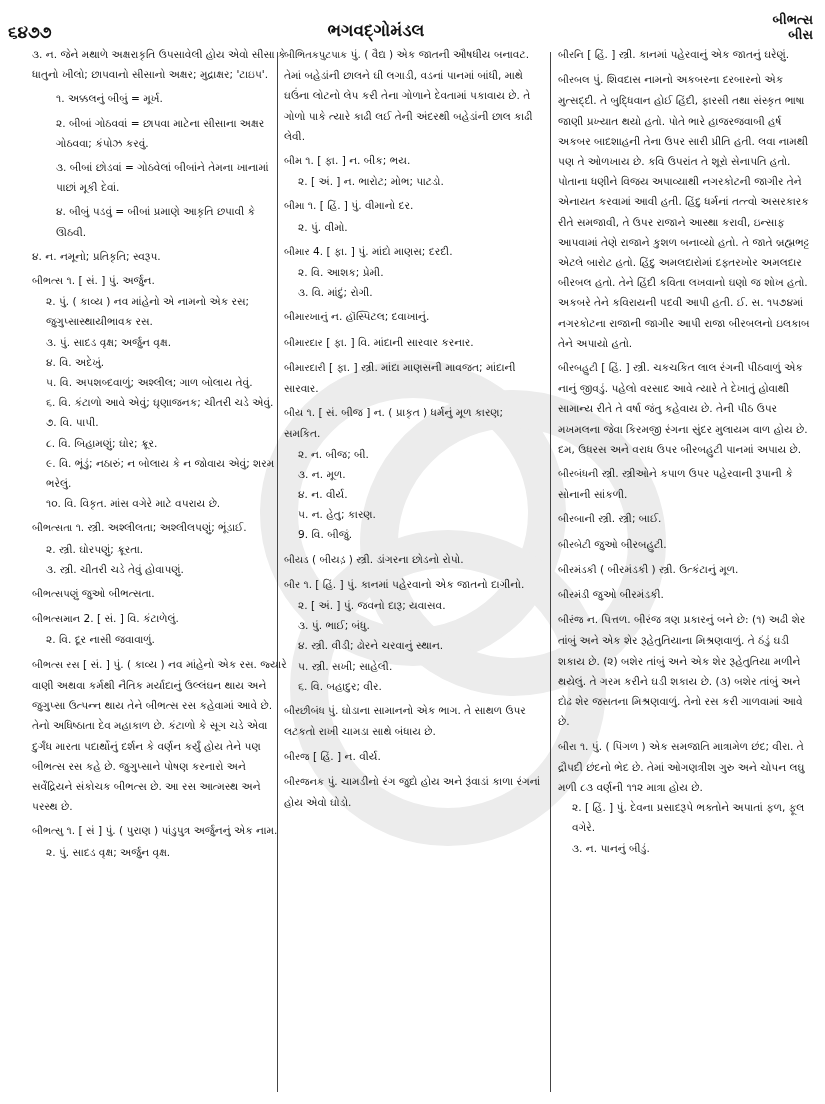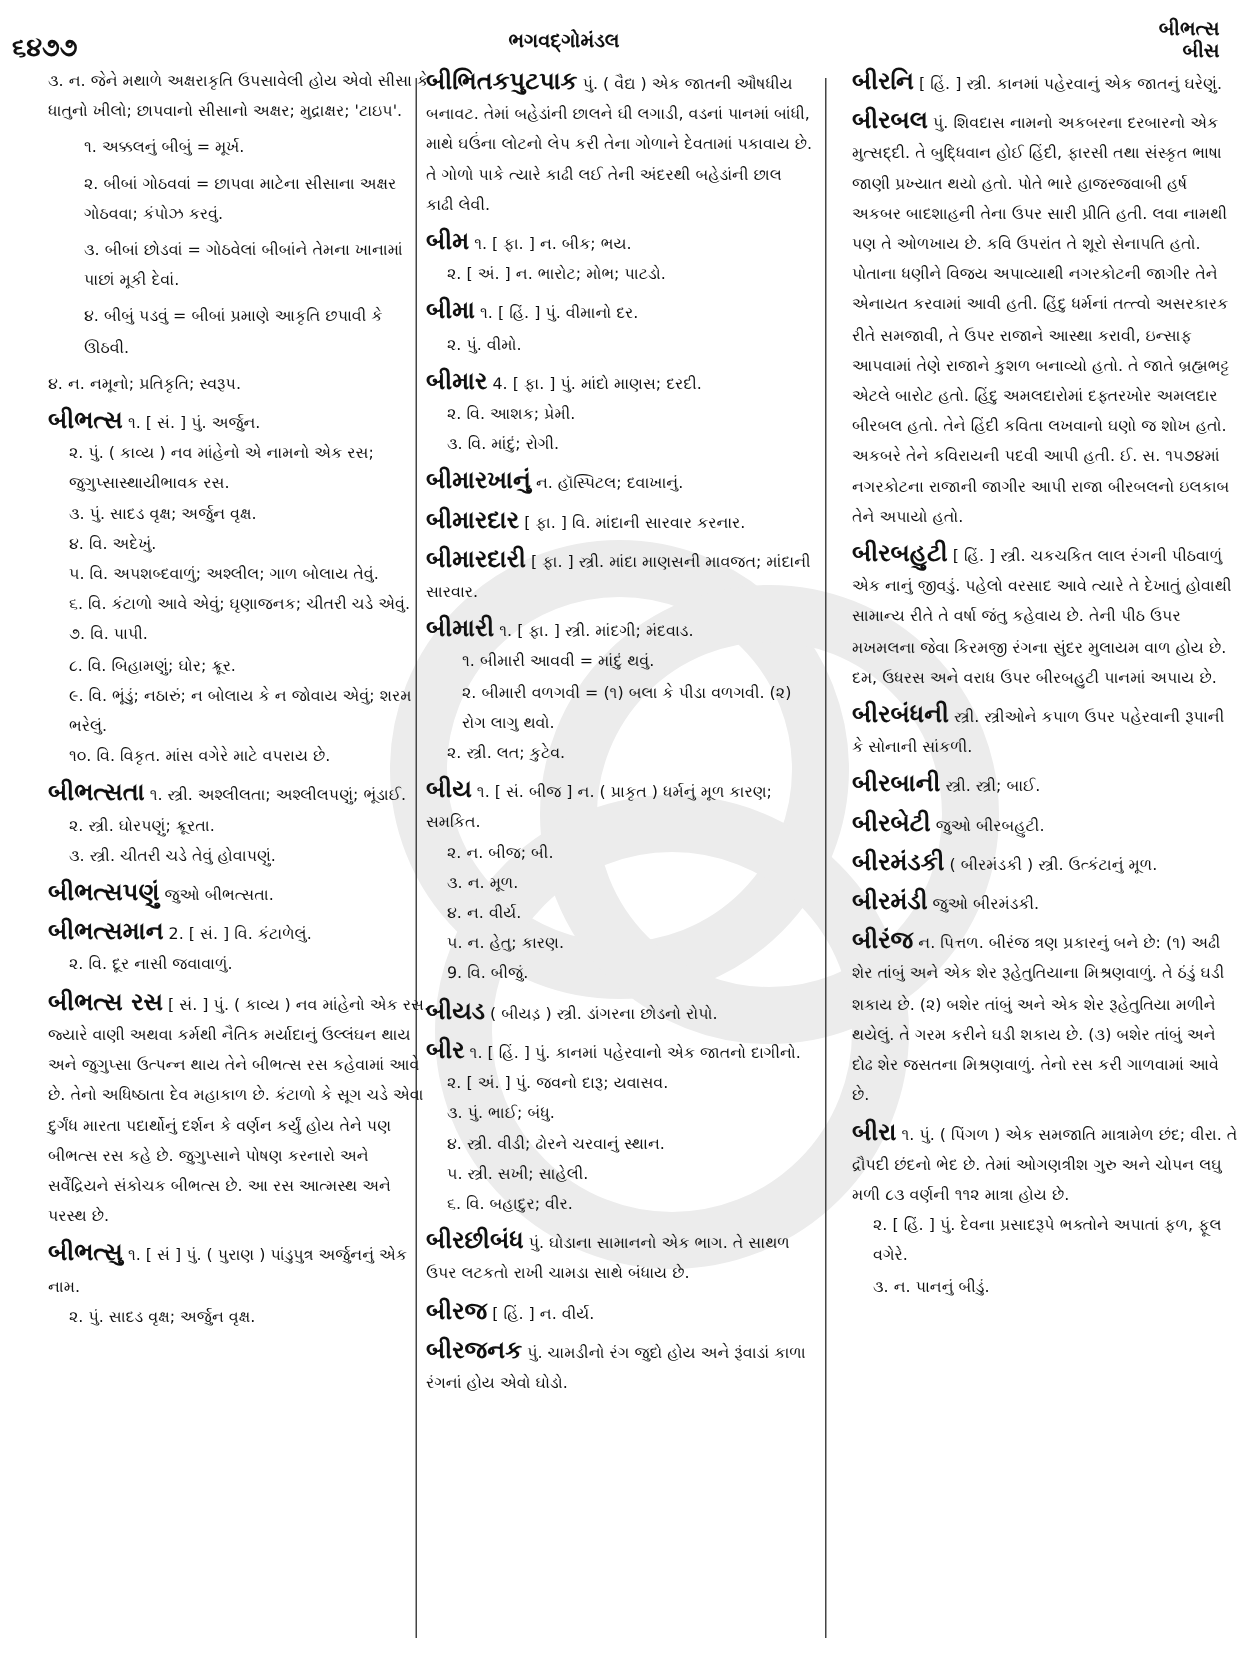--- a/index.html
+++ b/index.html
@@ -1,31 +1,31 @@
 <!DOCTYPE html>
 <html><head>
 <meta charset="utf-8">
 <style>
   html, body { margin:0; padding:0; background:#ffffff; }
   body { width:825px; height:1104px; position:relative; overflow:hidden;
          font-family:"DejaVu Sans", sans-serif; color:#111; }
   .page { position:absolute; left:0; top:0; width:825px; height:1104px; }
   .header { position:absolute; top:0; left:0; width:825px; height:42px; }
   .pg-num { position:absolute; left:8px; top:22px; font-size:17px; font-weight:bold; }
-  .running-title { position:absolute; left:0; width:752px; top:20px; text-align:center; font-size:13px; font-weight:bold; }
+  .running-title { position:absolute; left:0; width:752px; top:20px; text-align:center; font-size:17px; font-weight:bold; }
   .guide { position:absolute; right:12px; top:12px; text-align:right; font-size:13px; font-weight:bold; line-height:15px; }
   .watermark { position:absolute; left:250px; top:360px; width:340px; height:420px; pointer-events:none; }
   .watermark .ring { position:absolute; border:38px solid #ececec; border-radius:50%; }
   .col { position:absolute; top:44px; bottom:6px; font-size:10.6px; line-height:20.2px; }
   .col.c1 { left:32px; width:256px; }
   .col.c2 { left:284px; width:258px; }
-  .col.c3 { left:558px; width:258px;margin-left:10px; }
+  .col.c3 { left:558px; width:258px; }
   .divider { position:absolute; top:52px; width:0; border-left:1.5px solid #444; }
   .entry { margin:0 0 4px 0; }
-  .hw { font-weight:bold; font-size:16px; }
+  .hw { font-weight:normal; font-size:10px; }
   .sense { display:block; padding-left:14px; text-indent:0; }
   .sense.sub { padding-left:24px; }
   .first { display:block; }
 </style>
 </head>
 <body>
 
 <div class="page">
 
   <div class="header">
@@ -117,26 +117,20 @@
       <div class="entry">
         <span class="first"><span class="hw">બીમારખાનું</span> <span>ન. હૉસ્પિટલ; દવાખાનું.</span></span>
       </div>
       <div class="entry">
         <span class="first"><span class="hw">બીમારદાર</span> <span>[ ફા. ] વિ. માંદાની સારવાર કરનાર.</span></span>
       </div>
       <div class="entry">
         <span class="first"><span class="hw">બીમારદારી</span> <span>[ ફા. ] સ્ત્રી. માંદા માણસની માવજત; માંદાની સારવાર.</span></span>
       </div>
       <div class="entry">
-        <span class="first"><span class="hw">બીમારી</span> <span>૧. [ ફા. ] સ્ત્રી. માંદગી; મંદવાડ.</span></span>
-        <span class="sense sub">૧. બીમારી આવવી = માંદું થવું.</span>
-        <span class="sense sub">૨. બીમારી વળગવી = (૧) બલા કે પીડા વળગવી. (૨) રોગ લાગુ થવો.</span>
-        <span class="sense">૨. સ્ત્રી. લત; કુટેવ.</span>
-      </div>
-      <div class="entry">
         <span class="first"><span class="hw">બીય</span> <span>૧. [ સં. બીજ ] ન. ( પ્રાકૃત ) ધર્મનું મૂળ કારણ; સમકિત.</span></span>
         <span class="sense">૨. ન. બીજ; બી.</span>
         <span class="sense">૩. ન. મૂળ.</span>
         <span class="sense">૪. ન. વીર્ય.</span>
         <span class="sense">૫. ન. હેતુ; કારણ.</span>
         <span class="sense">9. વિ. બીજું.</span>
       </div>
       <div class="entry">
         <span class="first"><span class="hw">બીયડ</span> <span>( બીયડ઼ ) સ્ત્રી. ડાંગરના છોડનો રોપો.</span></span>
       </div>

